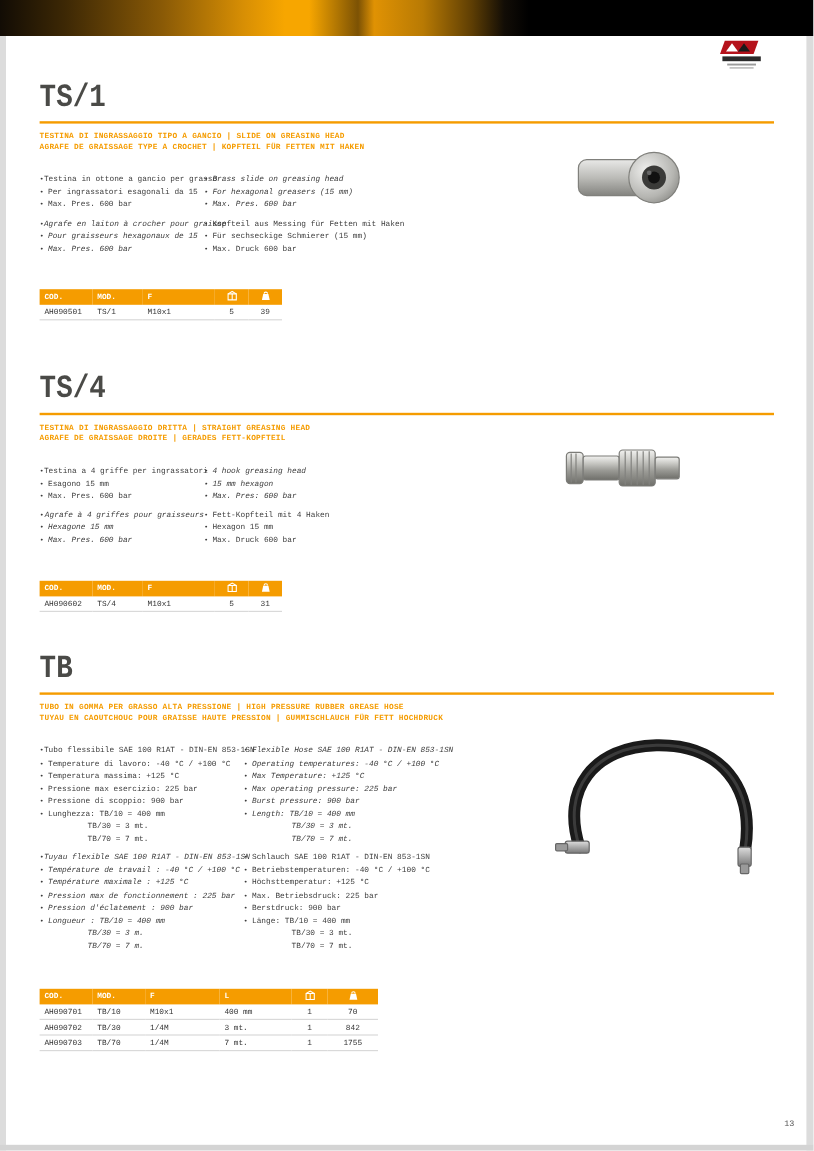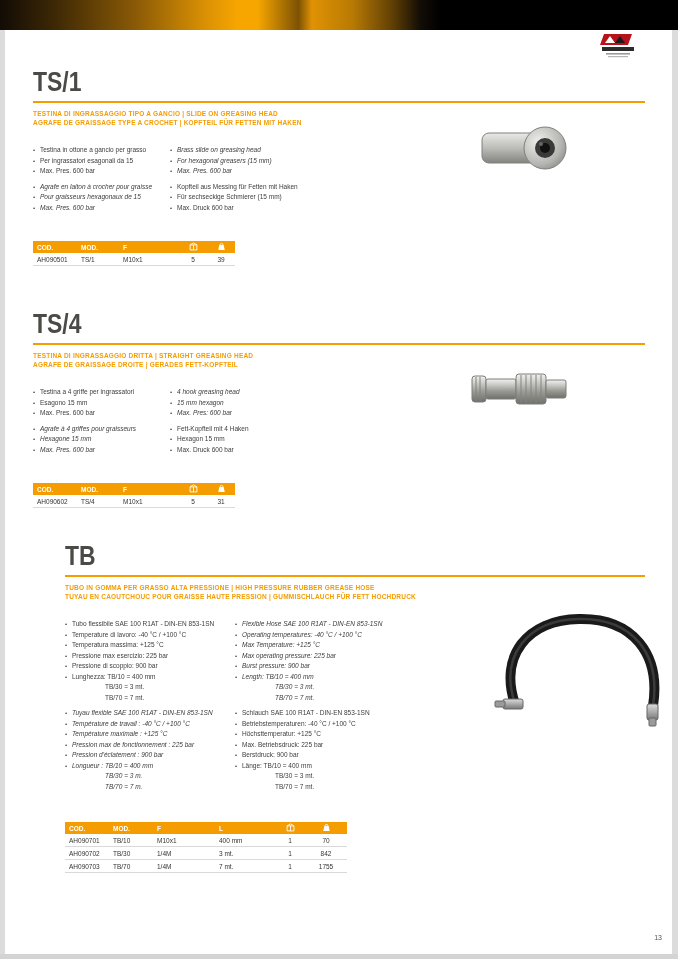--- a/index.html
+++ b/index.html
@@ -1,34 +1,34 @@
 <!DOCTYPE html>
 <html style="--accent: #F59C00;"><head>
 <meta charset="utf-8">
 <style>
   :root { --accent:#F59C00; }
   * { margin:0; padding:0; box-sizing:border-box; }
   html,body { background:#e9e9e9; }
   .canvas { position:relative; width:678px; height:959px; background:#fff;
-            font-family:Liberation Sans, sans-serif; overflow:hidden; }
+            font-family:Liberation Mono, monospace; overflow:hidden; }
 
   .topbar { position:absolute; top:0; left:0; width:100%; height:30px;
     background:linear-gradient(90deg,#120c05 0%,#3d2805 8%,#8a5a06 20%,#d88f04 30%,
       #f7a600 35%,#f7a600 38%,#7c5204 44%,#e09203 46%,#b87a04 52%,#5e3e04 58%,
       #120d06 62%,#000 65%,#000 100%); }
 
   .edge-l { position:absolute; left:0; top:30px; bottom:0; width:5px; background:#dcdcdc; }
   .edge-r { position:absolute; right:0; top:30px; bottom:0; width:6px; background:#dcdcdc; }
   .edge-b { position:absolute; left:0; right:0; bottom:0; height:5px; background:#d4d4d4; }
 
   .brand { position:absolute; top:33px; right:38px; width:44px; text-align:center; }
 
   .content { position:absolute; top:30px; left:33px; right:33px; }
   section { position:relative; }
-  .sec-1 { margin-top:38px; } .sec-2 { margin-top:44px; } .sec-3 { margin-top:34px;margin-left:32px; }
+  .sec-1 { margin-top:38px; } .sec-2 { margin-top:44px; } .sec-3 { margin-top:34px; }
 
   h2.title { font-size:27px; font-weight:bold; color:#4a4a47; line-height:28px;
              transform:scaleX(.85); transform-origin:left bottom; }
   .rule { height:2px; background:var(--accent); margin-top:5px; }
   .subs { margin-top:7px; }
   .subtitle { color:var(--accent); font-weight:bold; font-size:6.5px; line-height:8.5px; letter-spacing:.2px; }
 
   .cols { display:flex; margin-top:18px; }
   ul.col { list-style:none; }
   .sec-1 .col-l, .sec-2 .col-l { width:137px; }

